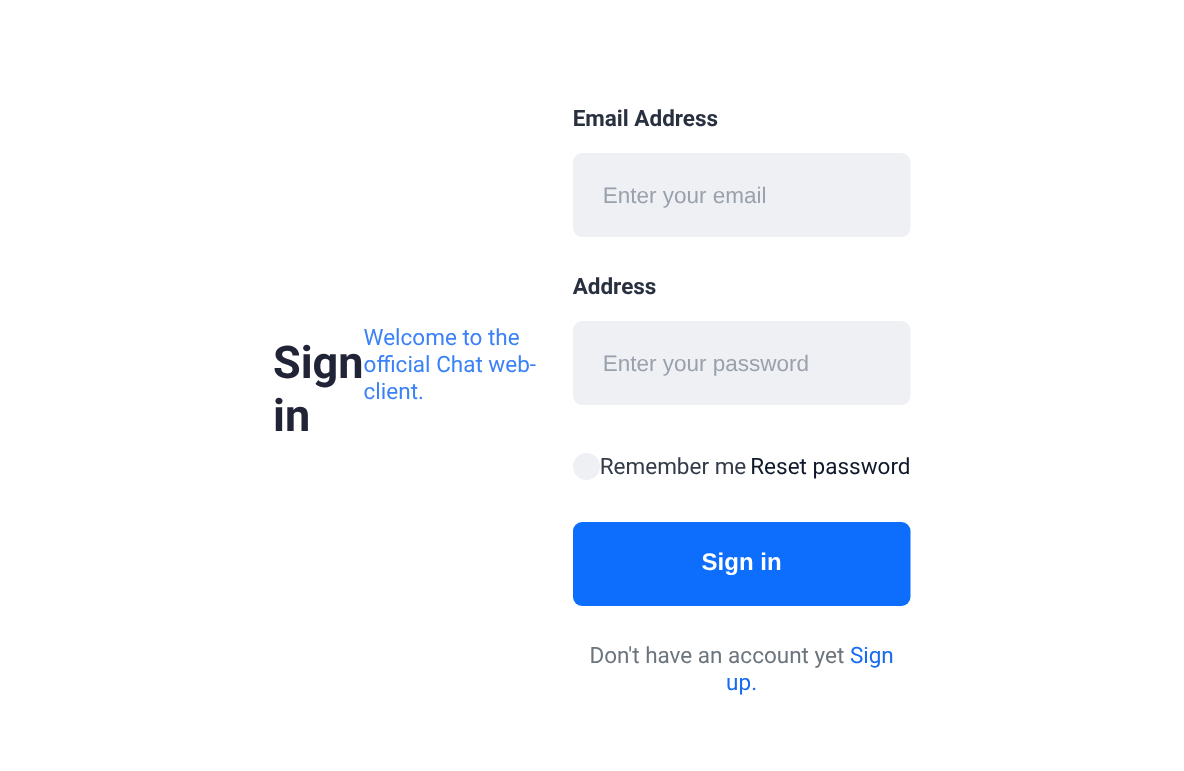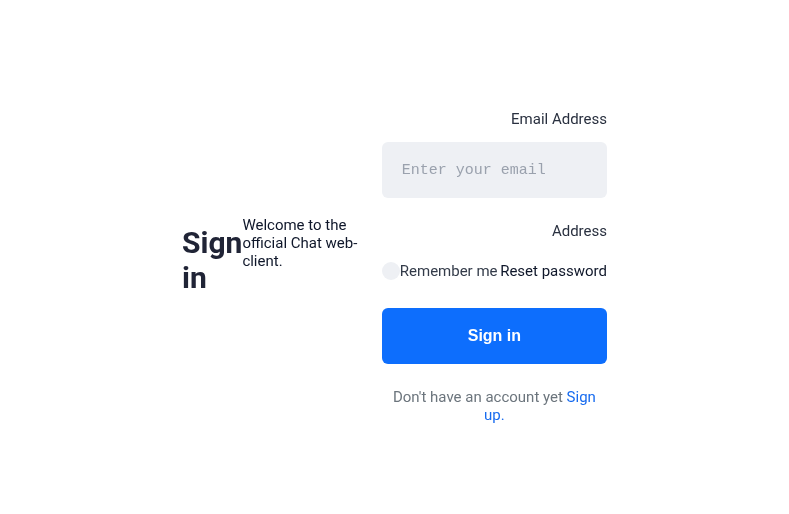--- a/index.html
+++ b/index.html
@@ -23,47 +23,45 @@
       align-items: center;
     }
     .title {
       font-size: 30px;
       font-weight: 700;
       color: #202436;
       margin-bottom: 14px;
     }
     .subtitle {
       font-size: 15px;
-      color: #0f172a;
+      color: #3b82f6;
       margin-bottom: 48px;
     }
     .form {
       width: 100%;
       display: flex;
       flex-direction: column;
     }
     .field-label {
       font-size: 15px;
-      font-weight: 400;
+      font-weight: 700;
       color: #29303f;
       margin-bottom: 14px;
-      text-align: right;
     }
     .text-input {
       width: 100%;
       height: 56px;
       background: #eef0f4;
       border: none;
       border-radius: 6px;
       padding: 0 20px;
       font-size: 15px;
       color: #333;
       margin-bottom: 24px;
       outline: none;
-      font-family: Liberation Mono, monospace;
     }
     .text-input::placeholder {
       color: #9aa1ad;
     }
     .row {
       display: flex;
       justify-content: space-between;
       align-items: center;
       margin-top: 8px;
       margin-bottom: 28px;
@@ -118,20 +116,21 @@
 
 <div class="container">
   <h1 class="title">Sign in</h1>
   <p class="subtitle">Welcome to the official Chat web-client.</p>
 
   <div class="form">
     <label class="field-label">Email Address</label>
     <input type="text" class="text-input" placeholder="Enter your email" style="">
 
     <label class="field-label">Address</label>
+    <input type="password" class="text-input" placeholder="Enter your password" style="">
 
     <div class="row">
       <div class="remember">
         <button class="checkbox" aria-label="Remember me"></button>
         <span class="remember-label">Remember me</span>
       </div>
       <a class="reset-link">Reset password</a>
     </div>
 
     <button class="signin-btn">Sign in</button>

